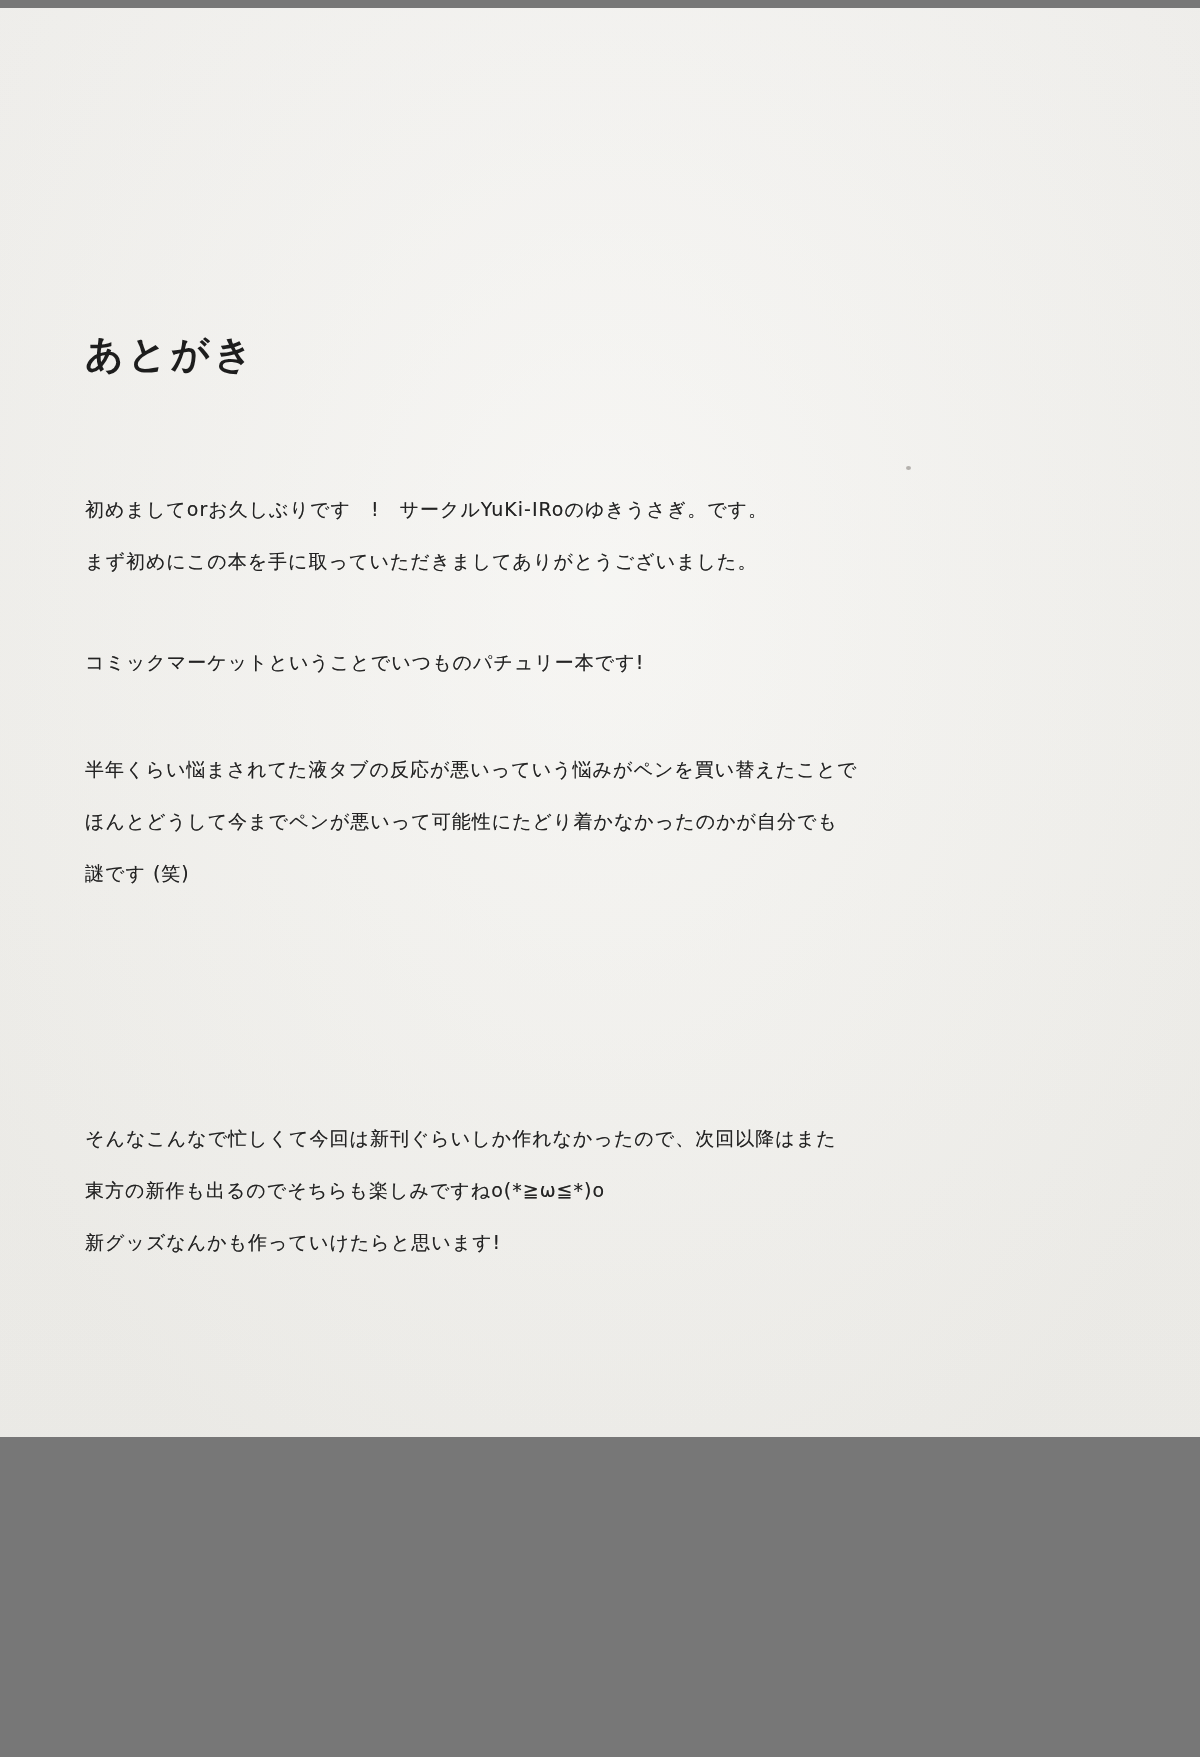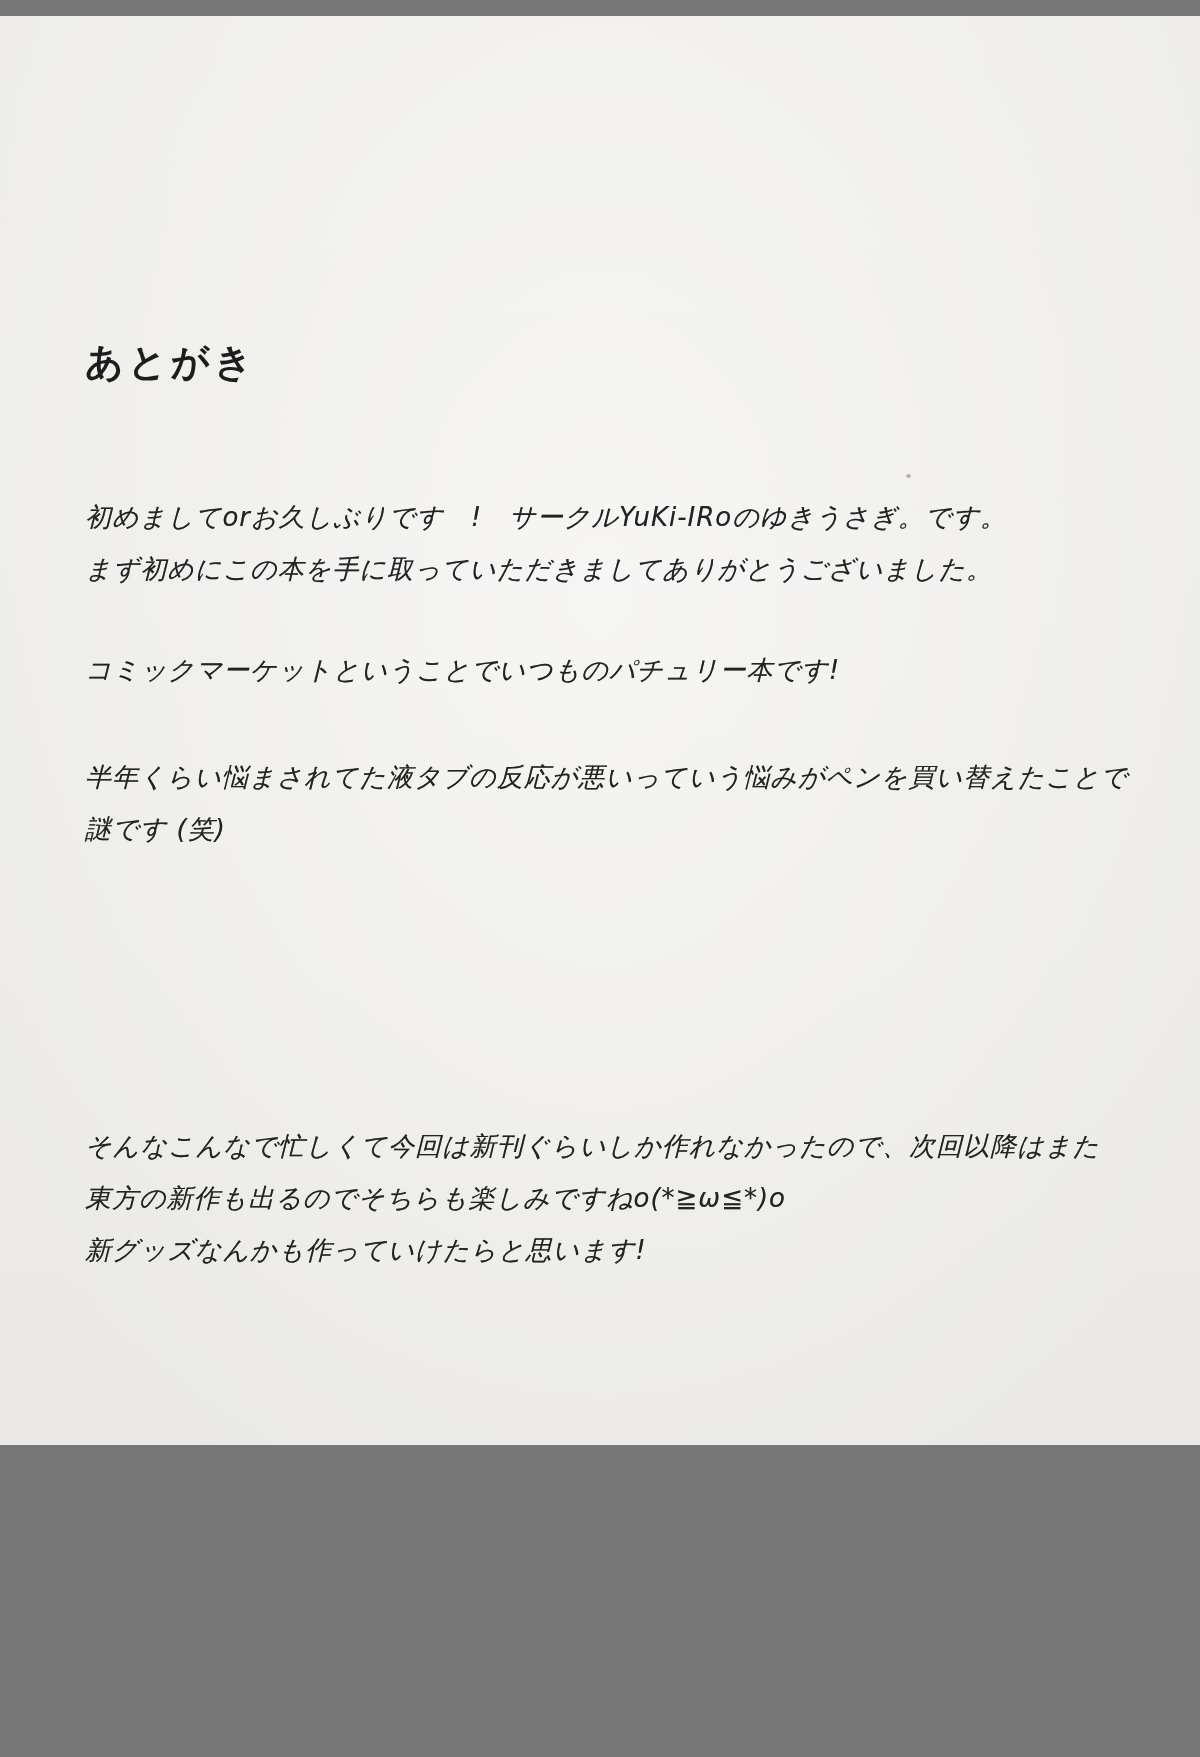--- a/index.html
+++ b/index.html
@@ -4,21 +4,21 @@
 <style>
   html, body {
     margin: 0;
     padding: 0;
     background: #777;
   }
   .page {
     position: relative;
     width: 1200px;
     height: 1429px;
-    margin: 16px auto;
+    margin: 8px auto;
     background: #f2f1ee;
     background-image:
       radial-gradient(ellipse at 50% 40%, rgba(255,255,255,0.35), rgba(0,0,0,0.02) 85%),
       linear-gradient(180deg, #f3f2ef 0%, #f1f0ec 60%, #efeeea 100%);
     overflow: hidden;
     font-family: "DejaVu Sans", sans-serif;
     color: #222222;
   }
   .title {
     position: absolute;
@@ -29,27 +29,26 @@
     font-weight: 600;
     letter-spacing: 4px;
     color: #1d1d1d;
   }
   .para {
     position: absolute;
     left: 85px;
     right: 60px;
   }
   .line {
-    font-size: 26px;
+    font-size: 19px;
     line-height: 52px;
     letter-spacing: 1px;
     white-space: pre-wrap;
     color: #232323;
     text-shadow: 0 0 0.5px rgba(0,0,0,0.4);
-    font-style: italic;
   }
   .para-1 { top: 475px; }
   .para-2 { top: 628px; }
   .para-3 { top: 735px; }
   .para-4 { top: 1104px; }
   .para-5 { top: 1262px; }
   .para-6 { top: 1472px; }
   .page-number {
     position: absolute;
     left: 44px;
@@ -81,20 +80,21 @@
     <div class="line">初めましてorお久しぶりです　!　サークルYuKi-IRoのゆきうさぎ。です。</div>
     <div class="line">まず初めにこの本を手に取っていただきましてありがとうございました。</div>
   </div>
 
   <div class="para para-2">
     <div class="line">コミックマーケットということでいつものパチュリー本です!</div>
   </div>
 
   <div class="para para-3">
     <div class="line">半年くらい悩まされてた液タブの反応が悪いっていう悩みがペンを買い替えたことで</div>
+    <div class="line">ほんとどうして今までペンが悪いって可能性にたどり着かなかったのかが自分でも</div>
     <div class="line">謎です (笑)</div>
   </div>
 
   <div class="para para-4">
     <div class="line">そんなこんなで忙しくて今回は新刊ぐらいしか作れなかったので、次回以降はまた</div>
     <div class="line">東方の新作も出るのでそちらも楽しみですねo(*≧ω≦*)o</div>
     <div class="line">新グッズなんかも作っていけたらと思います!</div>
   </div>
 
 

